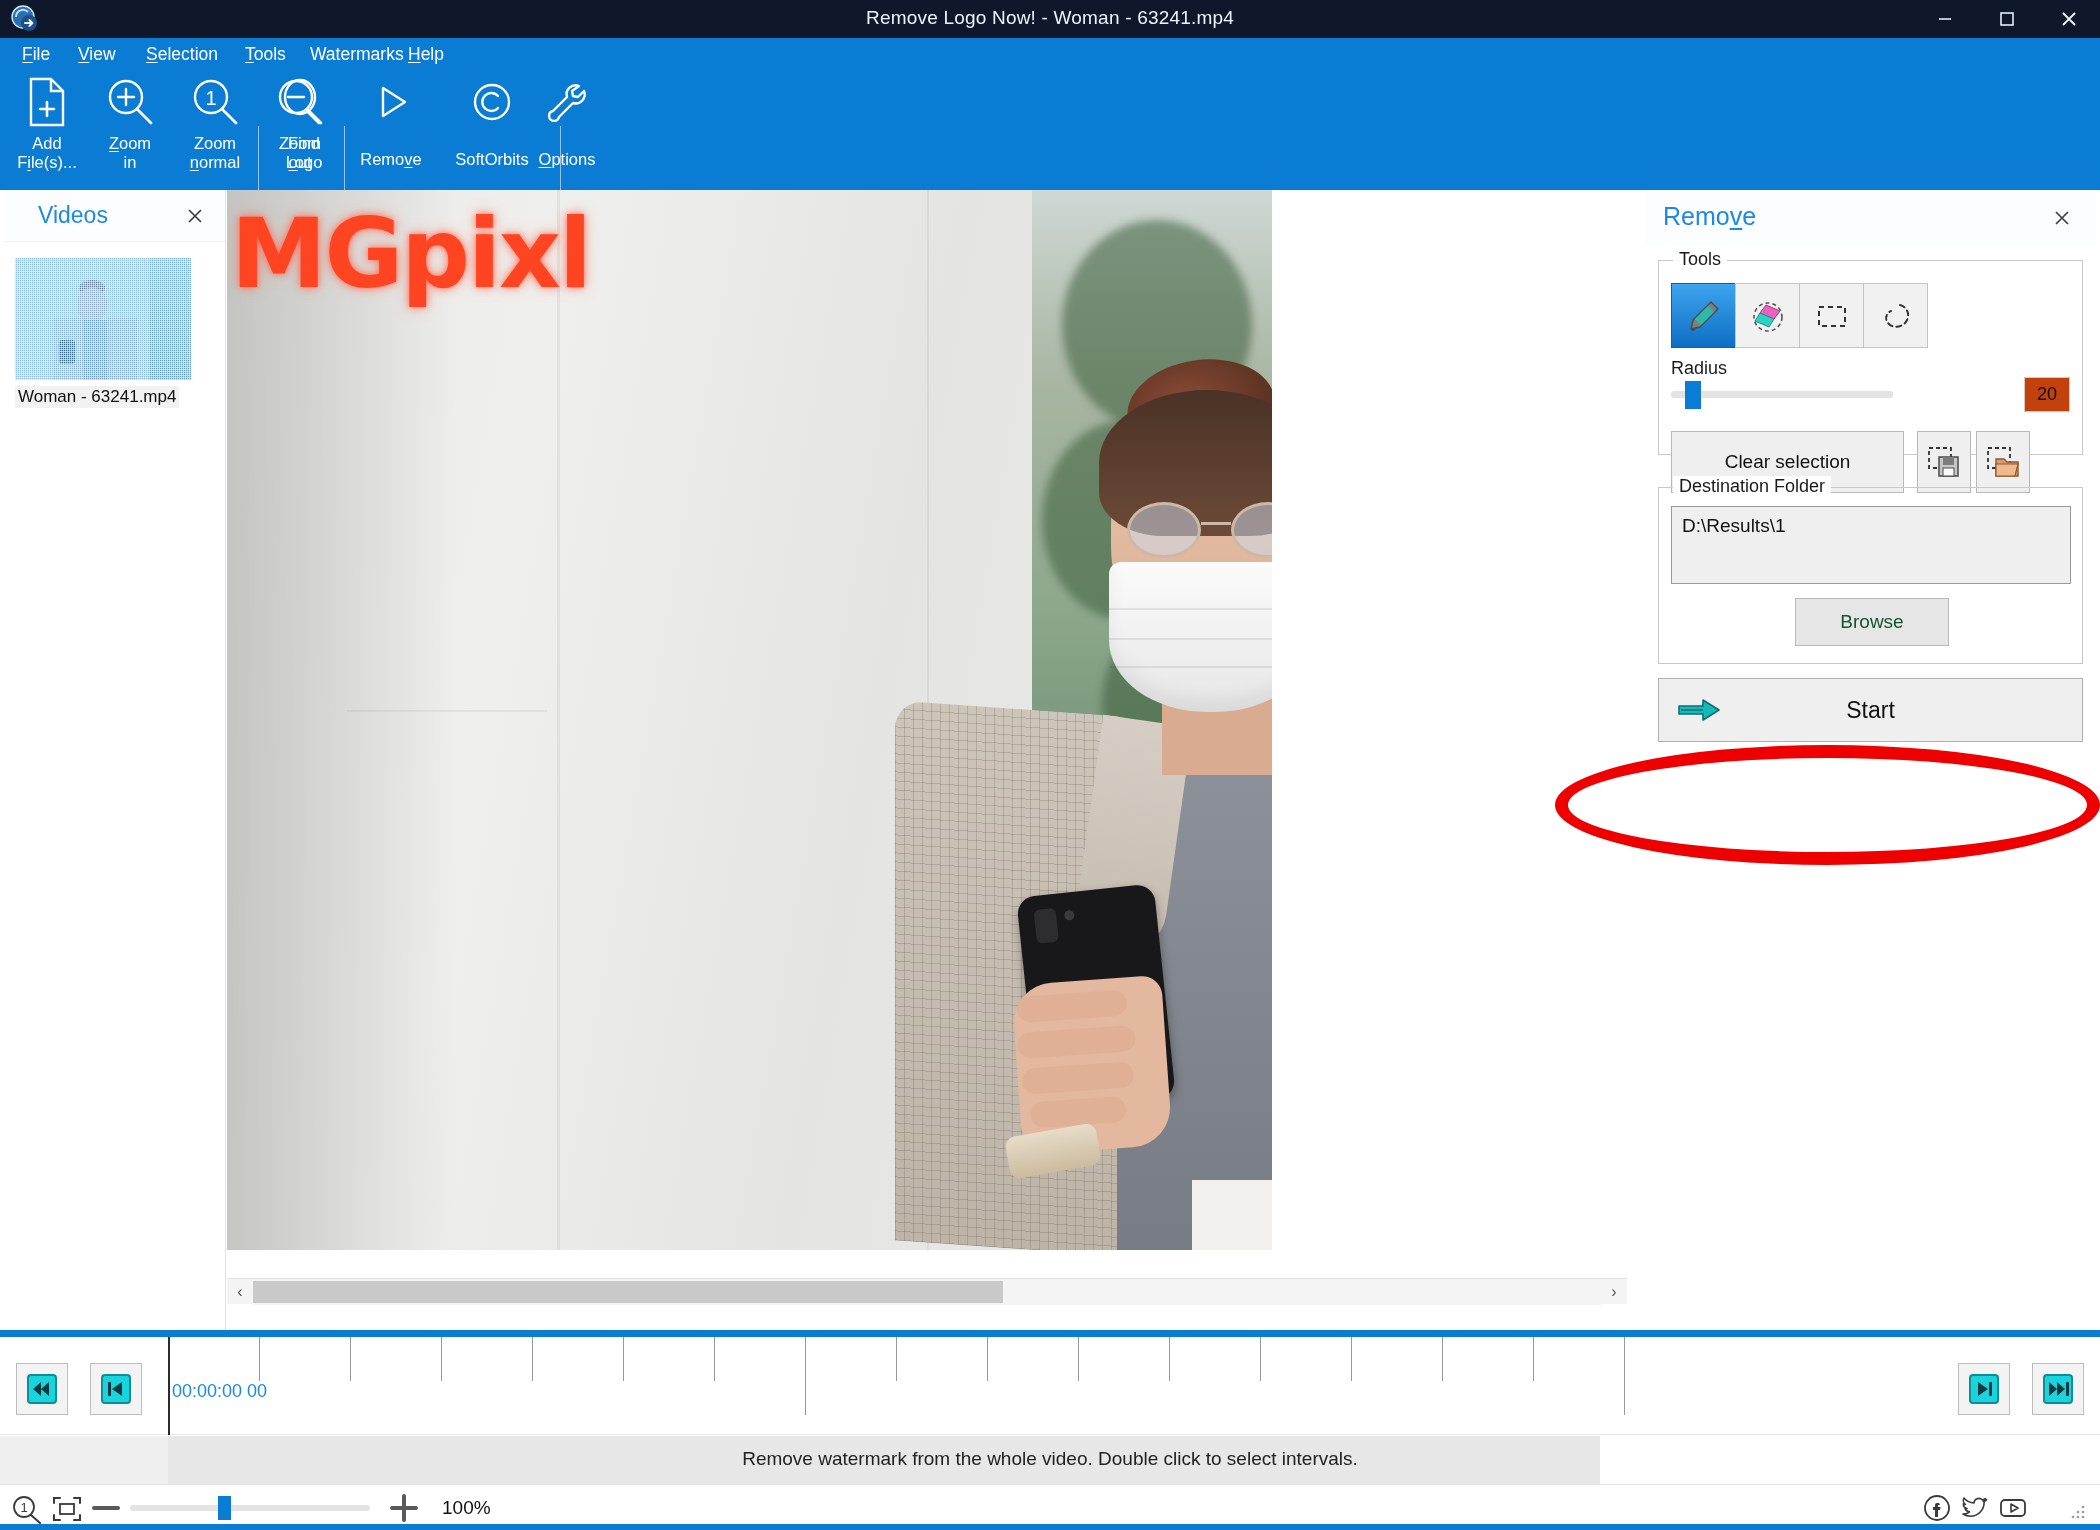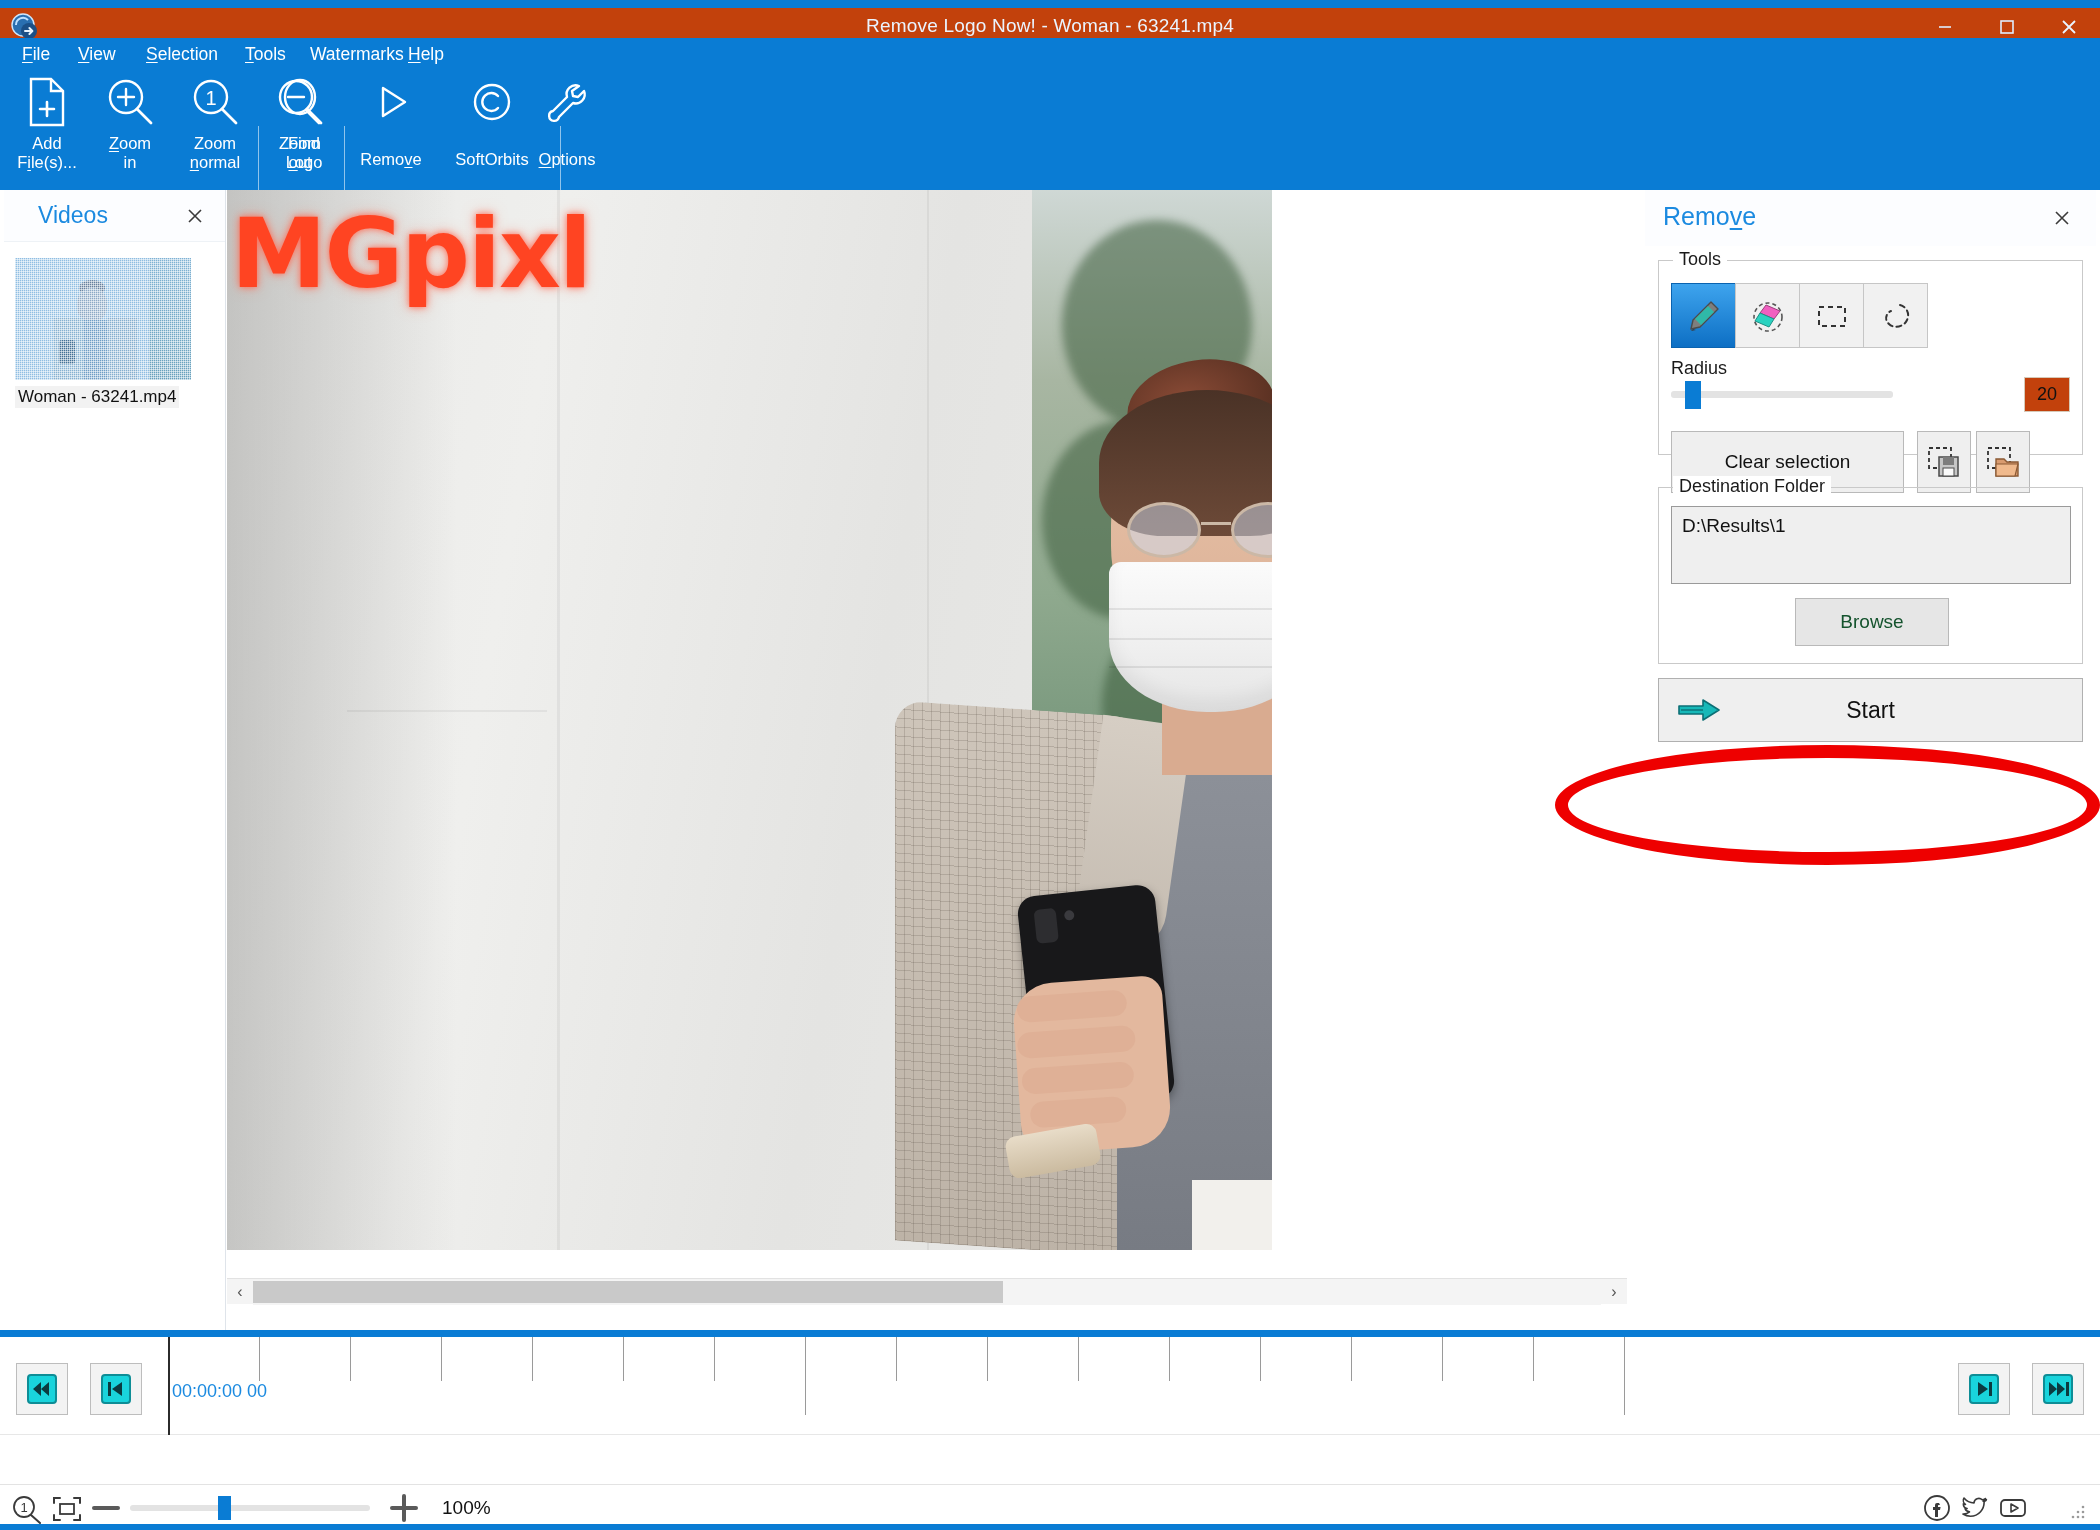--- a/index.html
+++ b/index.html
@@ -11,22 +11,22 @@
   }
   #app {
     position: relative;
     width: 2100px; height: 1530px;
     background: #0a7cd4;
     overflow: hidden;
   }
 
   
   .titlebar {
-    position: absolute; left: 0; top: 8px; width: 2100px; height: 38px;
-    background: #c2410c;
+    position: absolute; left: 0; top: 0; width: 2100px; height: 38px;
+    background: #0f172a;
   }
   .app-logo {
     position: absolute; left: 10px; top: 4px; width: 30px; height: 30px;
   }
   .title-text {
     position: absolute; left: 0; top: 7px; width: 2100px;
     text-align: center; color: #eaf4ff; font-size: 19px;
     letter-spacing: .2px;
   }
   .win-btn {
@@ -817,20 +817,25 @@
       </div>
       <div class="tl-btn tl-blast">
         <svg width="36" height="36" viewBox="0 0 36 36">
           <rect x="4" y="4" width="28" height="28" rx="3" fill="#19d4dc" stroke="#0e8d96" stroke-width="2"></rect>
           <path d="M9 11l8 7-8 7zM17 11l8 7-8 7z" fill="#0b3b40"></path>
           <rect x="26" y="11" width="3" height="14" fill="#0b3b40"></rect>
         </svg>
       </div>
     </div>
 
+    <div class="tl-status">
+      <div class="tl-status-left"></div>
+      <div class="tl-status-band"></div>
+      <div class="tl-status-text">Remove watermark from the whole video. Double click to select intervals.</div>
+    </div>
   </div>
 
   <div class="statusbar">
     <div class="sb-icon" style="left:10px">
       <svg width="34" height="30" viewBox="0 0 34 30">
         <circle cx="14" cy="13" r="10" fill="none" stroke="#3a3a3a" stroke-width="1.8"></circle>
         <path d="M21 21l9 8" stroke="#3a3a3a" stroke-width="2" stroke-linecap="round"></path>
         <text x="14" y="18" font-size="13" fill="#3a3a3a" text-anchor="middle" font-family="'Liberation Sans',sans-serif">1</text>
       </svg>
     </div>

